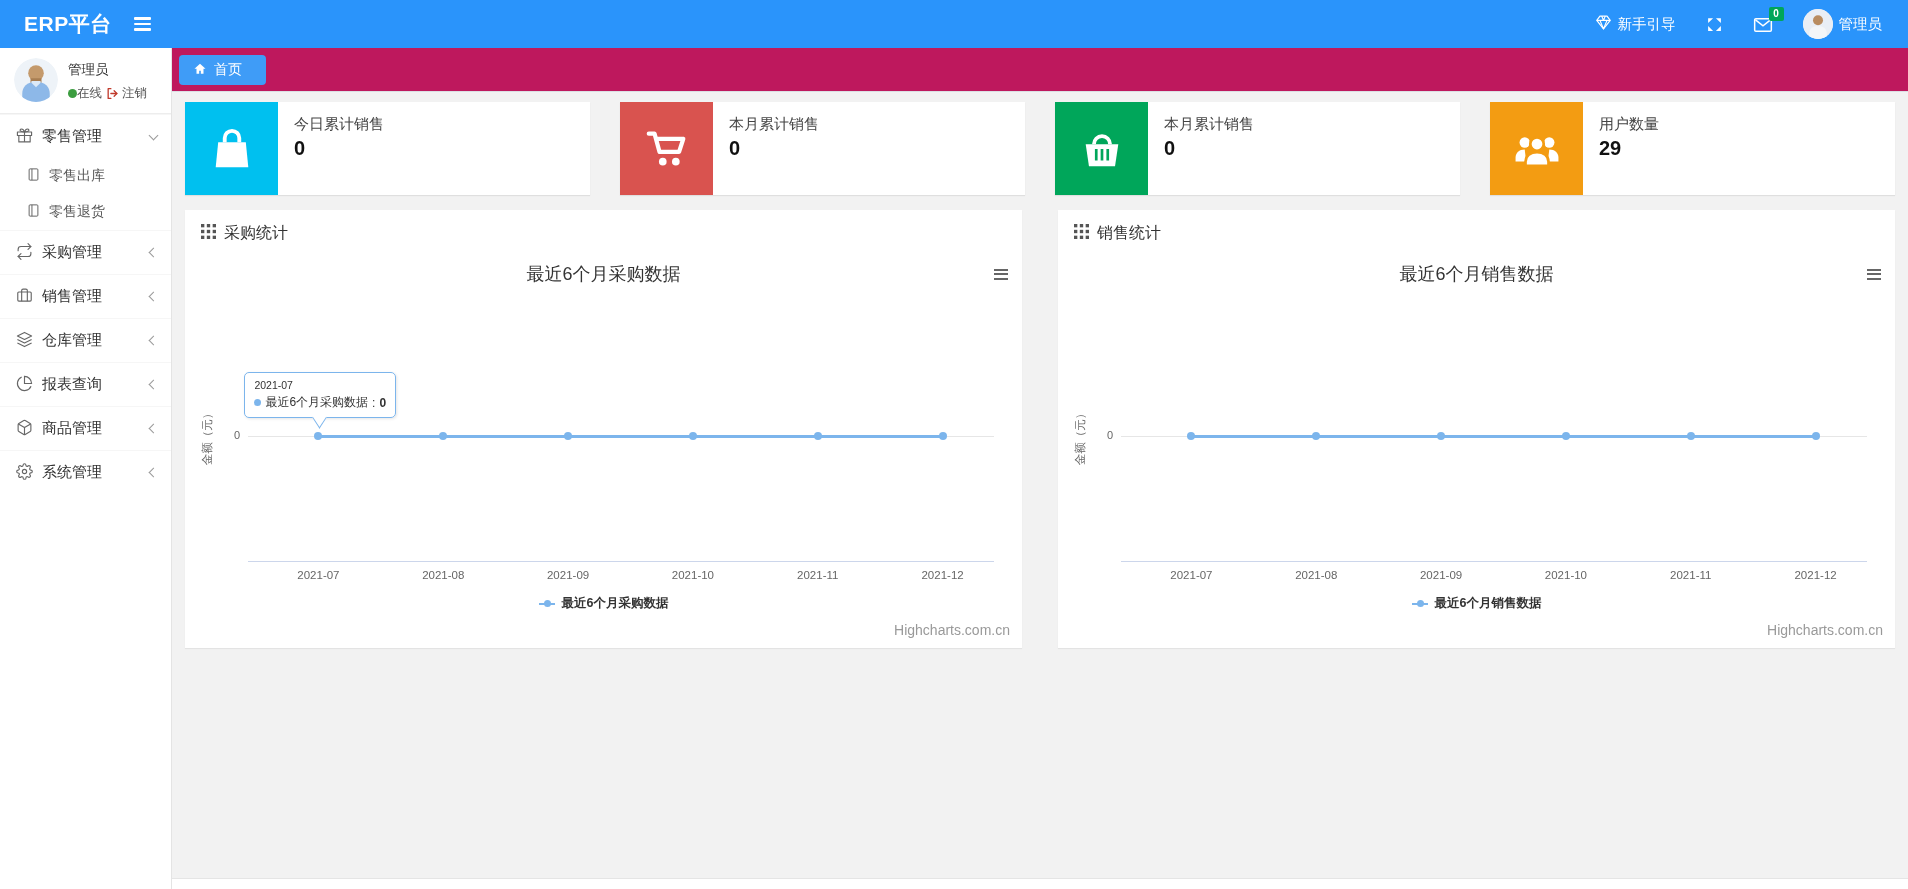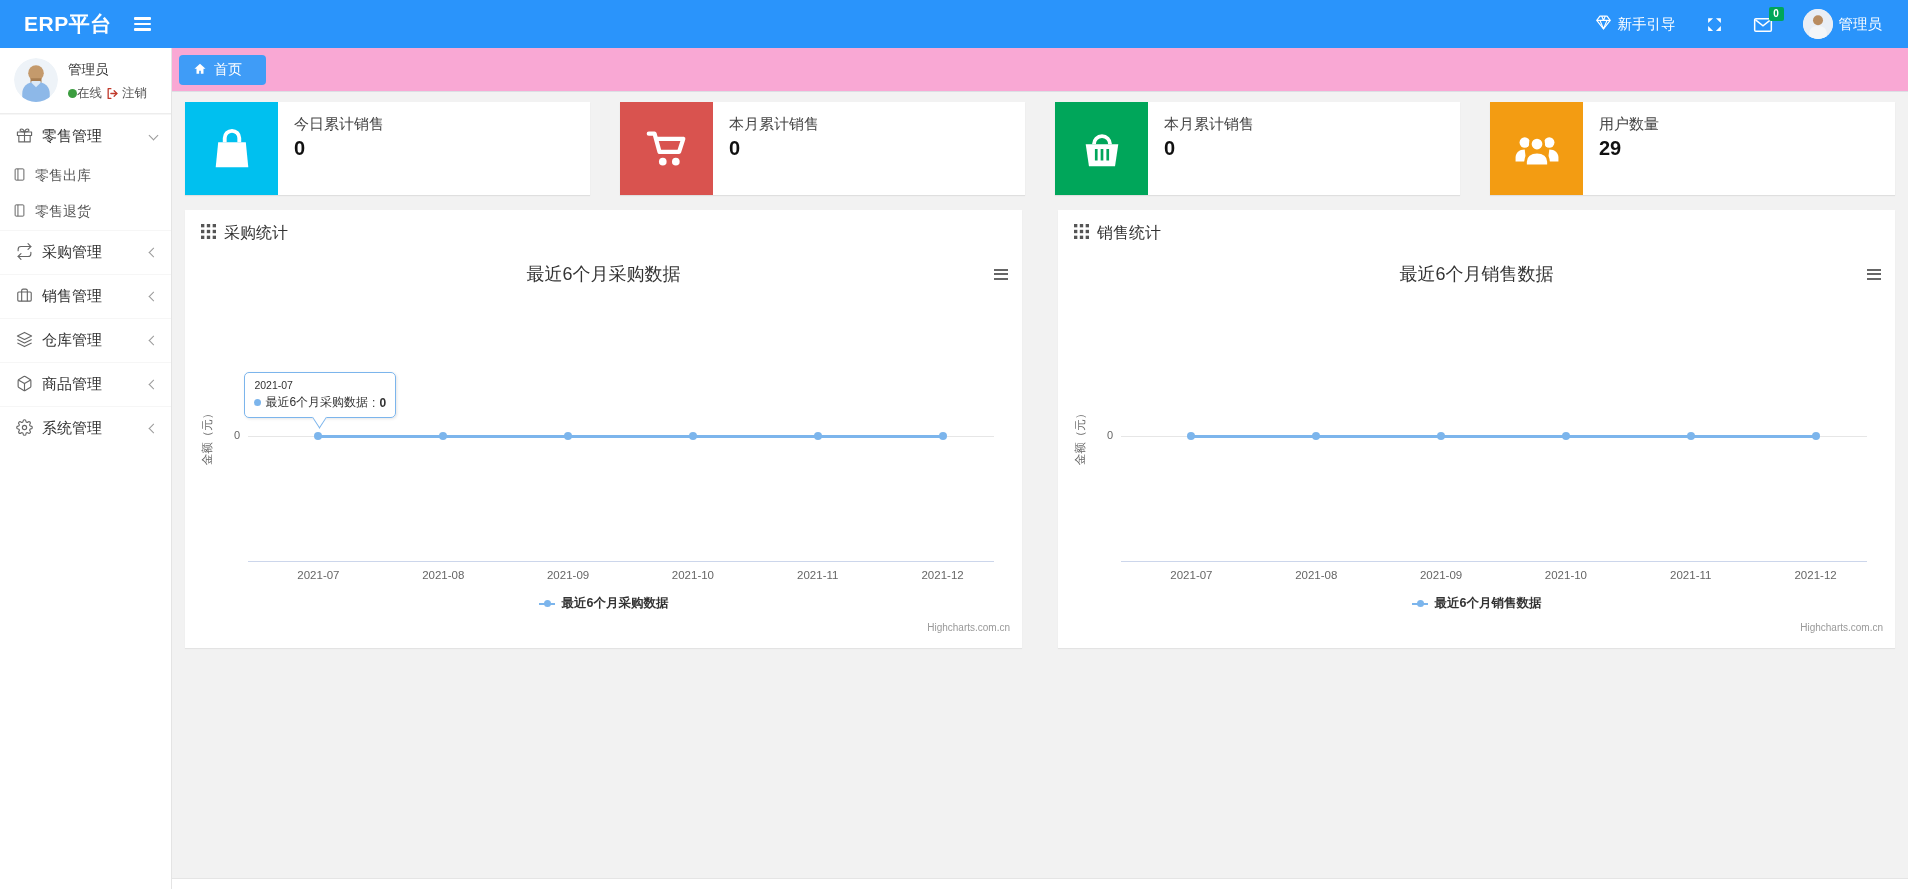--- a/index.html
+++ b/index.html
@@ -26,29 +26,29 @@
   .user-avatar { width:44px; height:44px; border-radius:50%; overflow:hidden; flex:none; }
   .user-meta { font-size:13.5px; padding-top:3px; }
   .user-name { color:#333; margin-bottom:6px; }
   .user-status { font-size:12.5px; color:#555; display:flex; align-items:center; white-space:nowrap; }
   .dot-online { width:9px; height:9px; border-radius:50%; background:#3c9d40; display:inline-block; }
   .logout-link { display:flex; align-items:center; gap:3px; cursor:pointer; color:#555; margin-left:4px; }
   .menu { list-style:none; }
   .menu-item { height:44px; display:flex; align-items:center; gap:9px; padding:0 14px 0 16px;
     font-size:15px; color:#333; cursor:pointer; border-top:1px solid #f6f6f6; }
   .menu-item svg, .submenu-item svg { flex:none; color:#666; }
-  .submenu-item { height:36px; display:flex; align-items:center; gap:8px; padding:0 14px 0 12px;
+  .submenu-item { height:36px; display:flex; align-items:center; gap:8px; padding:0 14px 0 26px;
     font-size:14px; color:#555; cursor:pointer; }
   .chev { margin-left:auto; width:7px; height:7px; border-right:1.5px solid #9a9a9a; border-bottom:1.5px solid #9a9a9a; }
   .chev.down { transform:rotate(45deg); margin-top:-3px; }
   .chev.left { transform:rotate(135deg); }
 
   
   .main { margin-left:172px; padding-top:48px; }
-  .tabbar { background:#f9a8d4; border-bottom:1px solid #dcdfe4; height:44px; padding:7px 0 0 7px; }
+  .tabbar { background:#be185d; border-bottom:1px solid #dcdfe4; height:44px; padding:7px 0 0 7px; }
   .tab { display:inline-flex; align-items:center; gap:7px; background:#3f9cf7; color:#fff;
     border-radius:4px; font-size:14px; padding:0 24px 0 14px; height:30px; cursor:pointer; }
 
   .cards-row { display:flex; gap:30px; padding:10px 13px 0 13px; }
   .stat-card { flex:1; background:#fff; height:93px; display:flex; box-shadow:0 1px 1px rgba(0,0,0,.08); }
   .stat-icon { width:93px; flex:none; background:var(--c); display:flex; align-items:center; justify-content:center; }
   .stat-icon .cut { stroke:var(--c); }
   .stat-body { padding:13px 16px; }
   .stat-label { font-size:15px; color:#444; }
   .stat-value { font-size:20px; font-weight:bold; color:#111; margin-top:3px; }
@@ -67,21 +67,21 @@
   .x-label { position:absolute; top:319px; width:90px; text-align:center; font-size:11.5px; color:#666; }
   .y-tick { position:absolute; left:30px; width:25px; top:179px; text-align:right; font-size:11px; color:#666; }
   .y-title { position:absolute; left:-18px; top:179px; width:80px; text-align:center; font-size:11.5px; color:#666;
     transform:rotate(-90deg); }
   .legend { position:absolute; top:345px; left:0; right:0; display:flex; justify-content:center;
     align-items:center; gap:7px; cursor:pointer; }
   .leg-line { position:relative; width:16px; height:2px; background:#7cb5ec; display:inline-block; }
   .leg-line:after { content:""; position:absolute; left:5px; top:-2.5px; width:7px; height:7px;
     border-radius:50%; background:#7cb5ec; }
   .legend-label { font-size:12.5px; color:#333; font-weight:bold; }
-  .credits { position:absolute; right:12px; top:372px; font-size:10px; color:#999; cursor:pointer; }
+  .credits { position:absolute; right:12px; top:372px; font-size:14px; color:#999; cursor:pointer; }
 
   .tooltip { position:absolute; width:152px; top:122px; background:rgba(255,255,255,.96);
     border:1px solid #7cb5ec; border-radius:5px; padding:6px 9px; box-shadow:1px 1px 3px rgba(0,0,0,.1); }
   .tooltip:after { content:""; position:absolute; left:68px; bottom:-7px; width:12px; height:12px;
     background:#fff; border-right:1px solid #7cb5ec; border-bottom:1px solid #7cb5ec; transform:rotate(45deg) skew(12deg,12deg); }
   .tt-header { font-size:10.5px; color:#333; margin-bottom:3px; }
   .tt-row { font-size:12px; color:#333; display:flex; align-items:center; gap:4px; }
   .tt-bullet { width:7px; height:7px; border-radius:50%; background:#7cb5ec; display:inline-block; }
   .tt-value { font-weight:bold; }
 
@@ -216,20 +216,30 @@
     </li>
     <li class="menu-item">
       <span>
         <svg width="17" height="17" viewBox="0 0 24 24" fill="none" stroke="currentColor" stroke-width="1.6" stroke-linejoin="round">
           <polygon points="12 2 22 7 12 12 2 7"></polygon>
             <polyline points="2 12 12 17 22 12"></polyline>
             <polyline points="2 17 12 22 22 17"></polyline>
         </svg>
       </span>
       <span>仓库管理</span>
+      <span class="chev left"></span>
+    </li>
+    <li class="menu-item">
+      <span>
+        <svg width="17" height="17" viewBox="0 0 24 24" fill="none" stroke="currentColor" stroke-width="1.6">
+          <path d="M21.2 15.9A10 10 0 1 1 8 2.8"></path>
+            <path d="M22 12A10 10 0 0 0 12 2v10z"></path>
+        </svg>
+      </span>
+      <span>报表查询</span>
       <span class="chev left"></span>
     </li>
     <li class="menu-item">
       <span>
         <svg width="17" height="17" viewBox="0 0 24 24" fill="none" stroke="currentColor" stroke-width="1.6" stroke-linejoin="round">
           <path d="M21 16V8a2 2 0 0 0-1-1.73l-7-4a2 2 0 0 0-2 0l-7 4A2 2 0 0 0 3 8v8a2 2 0 0 0 1 1.73l7 4a2 2 0 0 0 2 0l7-4A2 2 0 0 0 21 16z"></path>
           <polyline points="3.3 7 12 12 20.7 7"></polyline>
             <line x1="12" y1="22" x2="12" y2="12"></line>
         </svg>
       </span>

